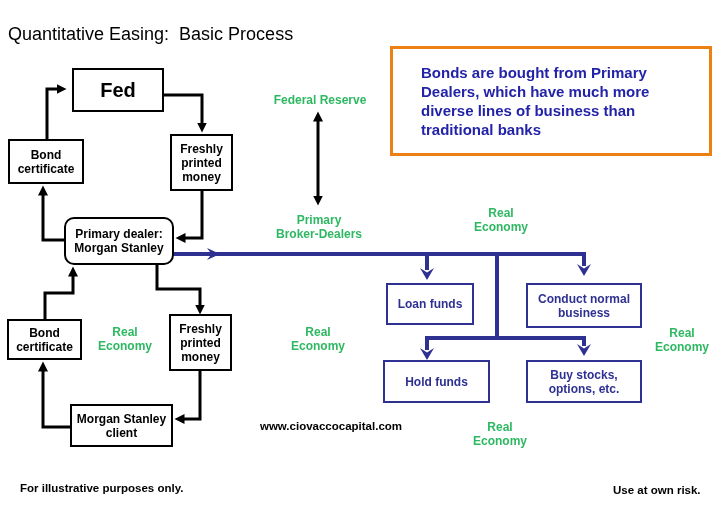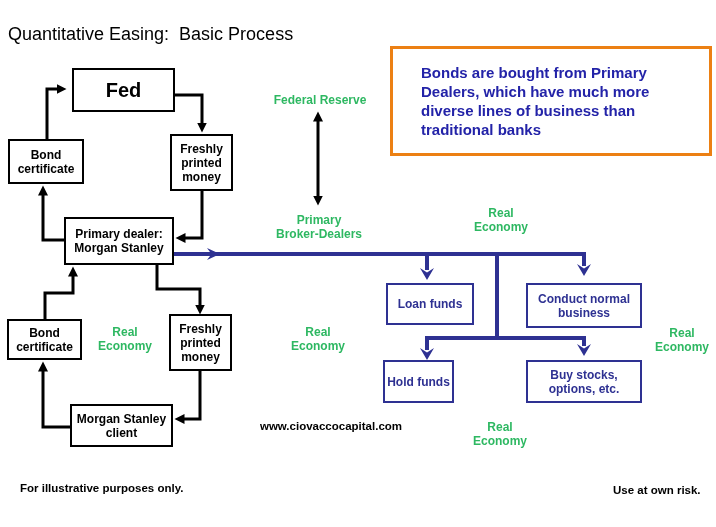--- a/index.html
+++ b/index.html
@@ -42,40 +42,40 @@
 
 <div id="canvas">
 
   <div class="abs" id="page-title">Quantitative Easing:  Basic Process</div>
 
   <div id="callout">Bonds are bought from Primary
 Dealers, which have much more
 diverse lines of business than
 traditional banks</div>
 
-  <div class="box box-black fed-text" style="left:72px;top:68px;width:103px;height:44px;">Fed</div>
+  <div class="box box-black fed-text" style="left:72px;top:68px;width:92px;height:44px;">Fed</div>
   <div class="box box-black" style="left:8px;top:139px;width:76px;height:45px;">Bond
 certificate</div>
   <div class="box box-black" style="left:170px;top:134px;width:63px;height:57px;">Freshly
 printed
 money</div>
-  <div class="box box-black" style="left:64px;top:217px;width:110px;height:48px;">Primary dealer:
+  <div class="box box-black" style="left:64px;top:217px;width:110px;height:48px;border-radius:10px;">Primary dealer:
 Morgan Stanley</div>
   <div class="box box-black" style="left:7px;top:319px;width:75px;height:41px;">Bond
 certificate</div>
   <div class="box box-black" style="left:169px;top:314px;width:63px;height:57px;">Freshly
 printed
 money</div>
   <div class="box box-black" style="left:70px;top:404px;width:103px;height:43px;">Morgan Stanley
 client</div>
 
   <div class="box box-blue" style="left:386px;top:283px;width:88px;height:42px;">Loan funds</div>
   <div class="box box-blue" style="left:526px;top:283px;width:116px;height:45px;">Conduct normal
 business</div>
-  <div class="box box-blue" style="left:383px;top:360px;width:71px;height:43px;">Hold funds</div>
+  <div class="box box-blue" style="left:383px;top:360px;width:107px;height:43px;">Hold funds</div>
   <div class="box box-blue" style="left:526px;top:360px;width:116px;height:43px;">Buy stocks,
 options, etc.</div>
 
   <div class="glabel" style="left:249px;top:213px;width:140px;">Primary
 Broker-Dealers</div>
   <div class="glabel" style="left:250px;top:93px;width:140px;">Federal Reserve</div>
   <div class="glabel" style="left:431px;top:206px;width:140px;">Real
 Economy</div>
   <div class="glabel" style="left:55px;top:325px;width:140px;">Real
 Economy</div>

